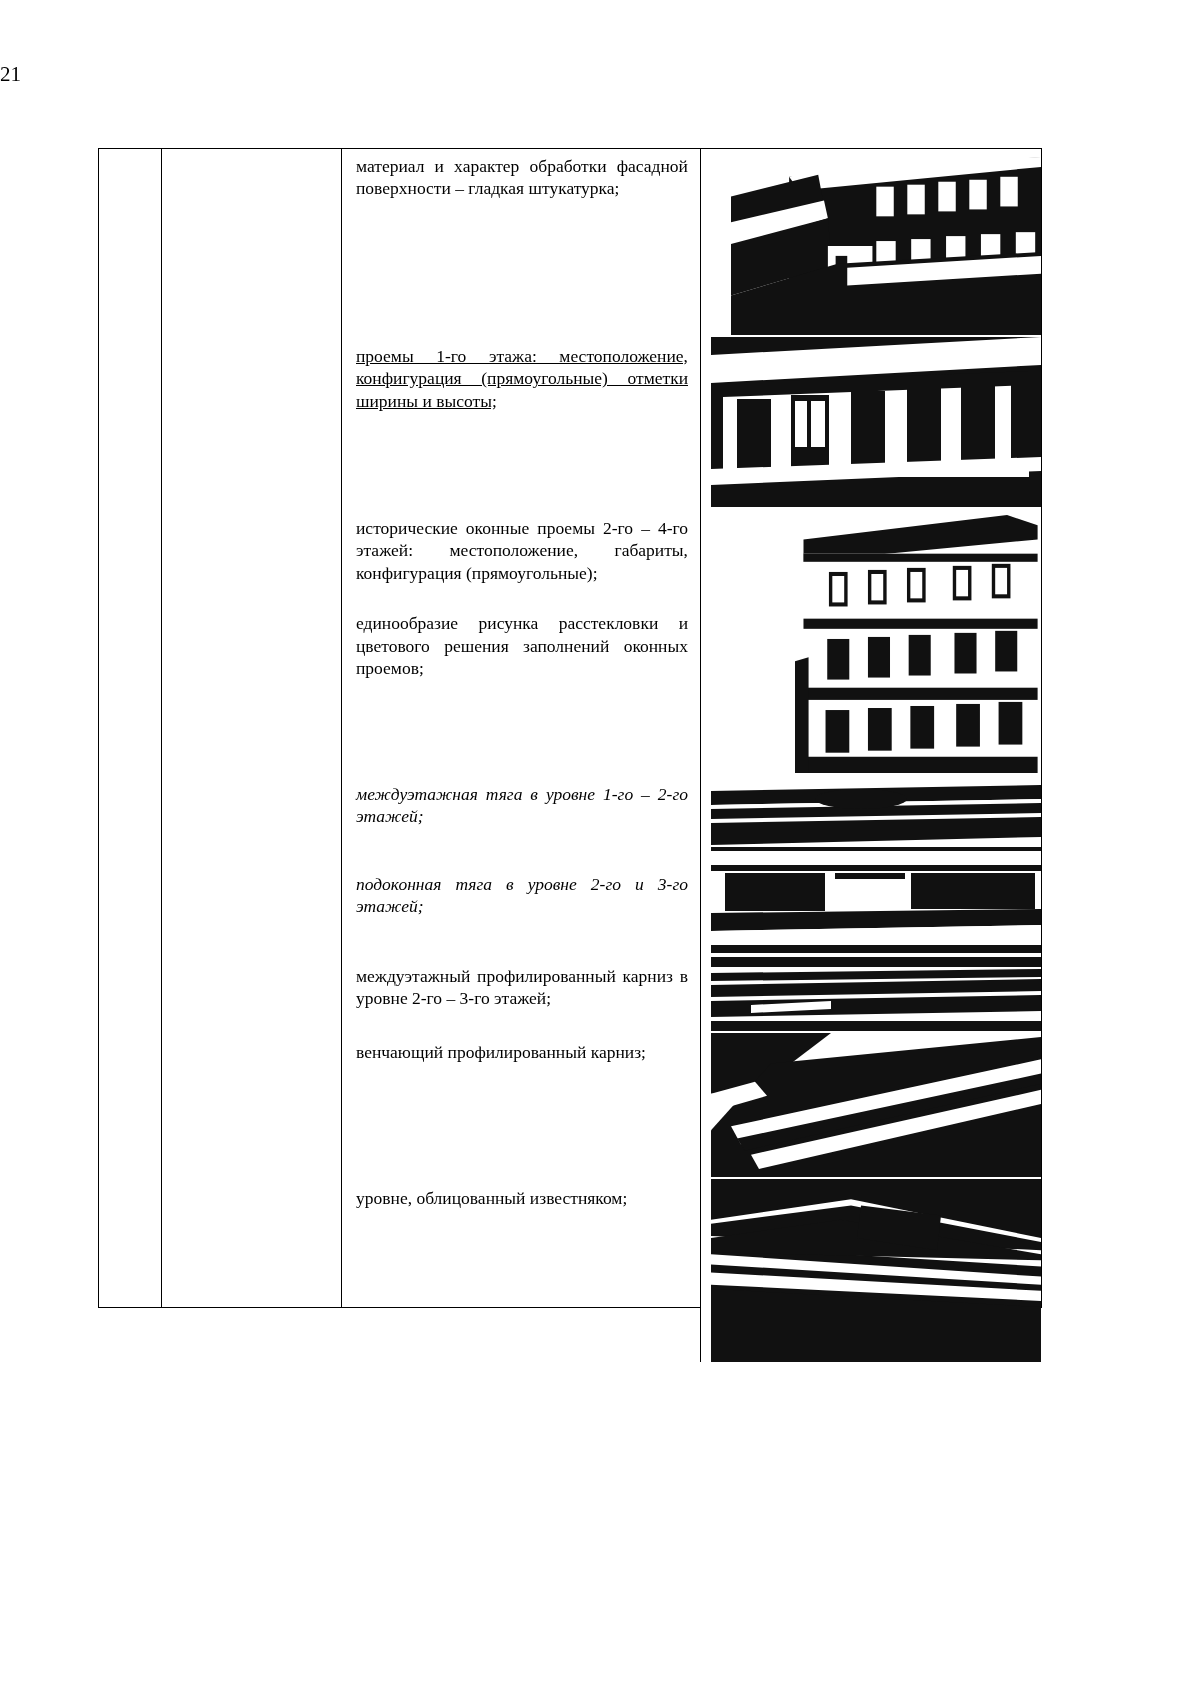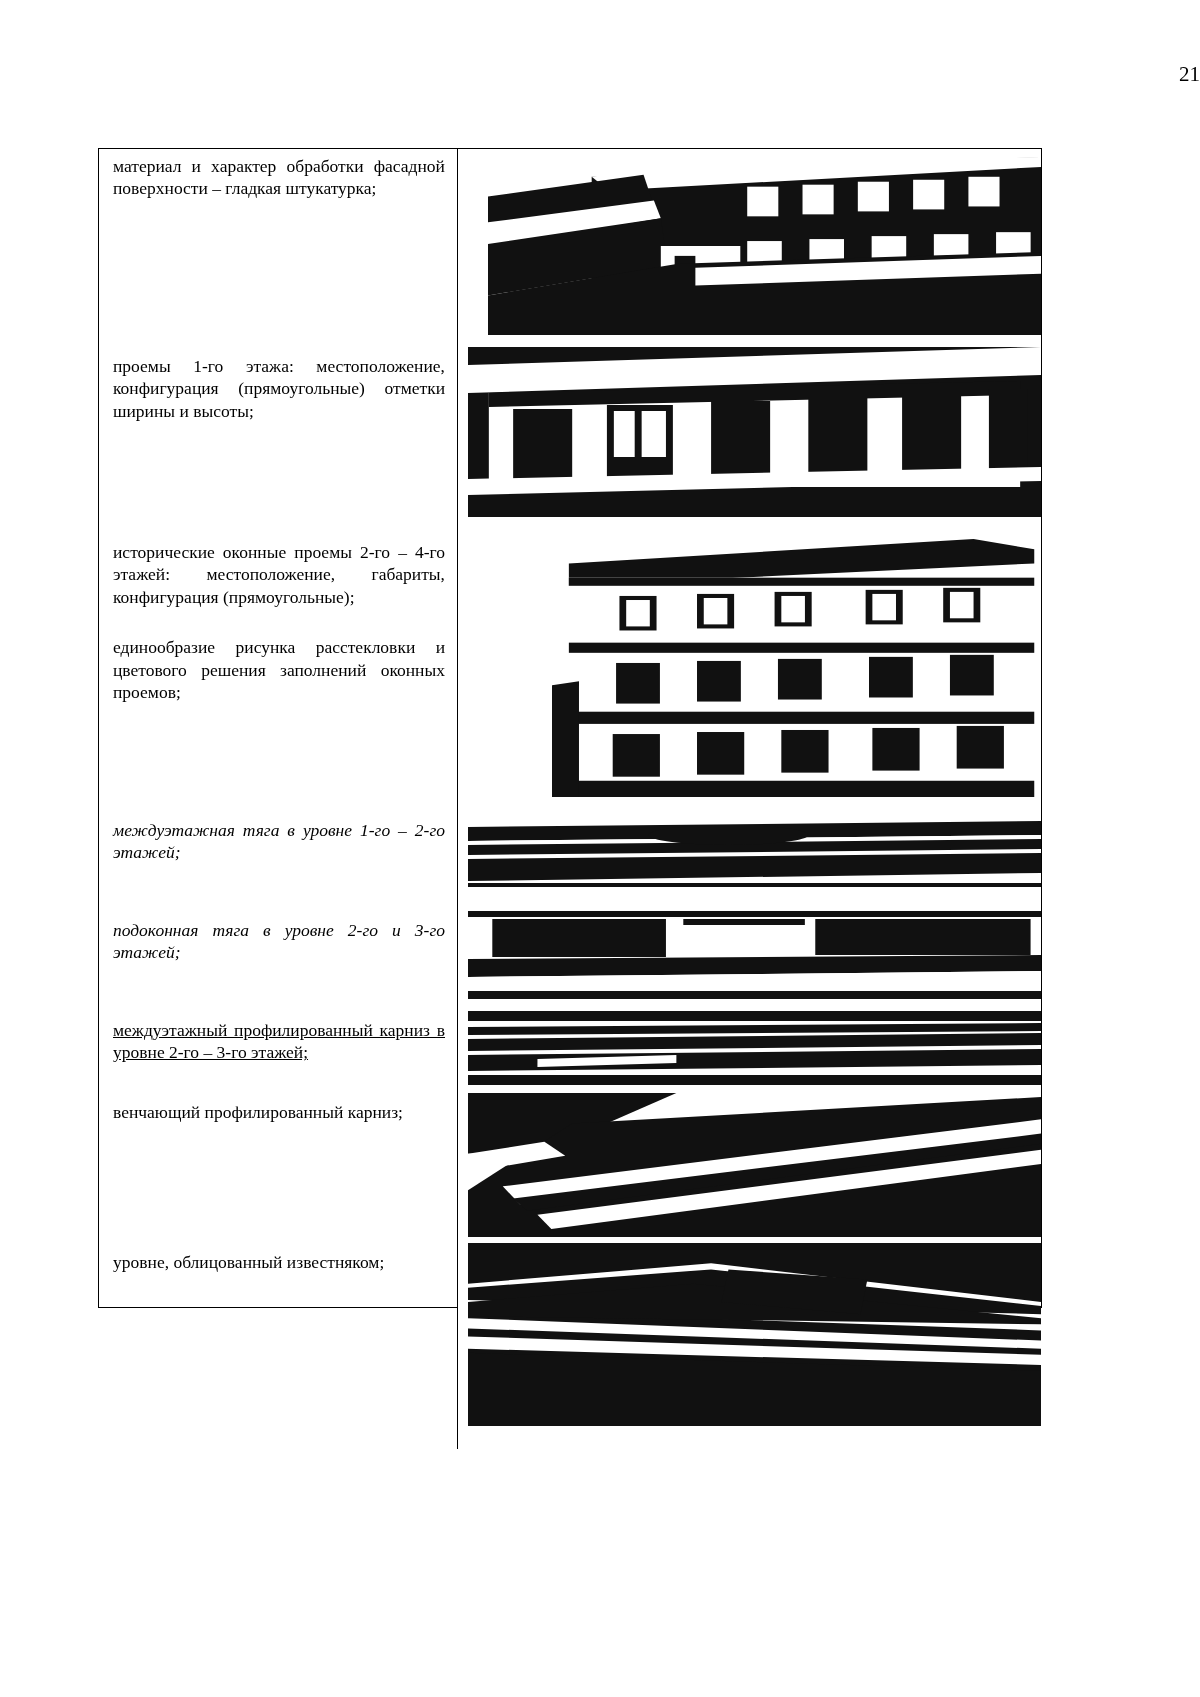--- a/index.html
+++ b/index.html
@@ -18,34 +18,33 @@
     position: relative;
     width: 1200px;
     height: 1697px;
     box-sizing: border-box;
   }
   .page-number {
     position: absolute;
     top: 62px;
     left: 0;
     width: 1200px;
-    text-align: right;
+    text-align: left;
     font-size: 21px;
     font-family: "Liberation Serif", serif;
   }
   .doc-table {
     position: absolute;
     top: 148px;
     left: 98px;
     width: 944px;
     height: 1160px;
     border: 1.5px solid #000;
     box-sizing: border-box;
     display: flex;
-    flex-direction: column;
   }
   .col-narrow-1 {
     width: 63px;
     border-right: 1.5px solid #000;
     box-sizing: border-box;
   }
   .col-narrow-2 {
     width: 180px;
     border-right: 1.5px solid #000;
     box-sizing: border-box;
@@ -82,25 +81,25 @@
     display: block;
     width: 100%;
     background: #ffffff;
     overflow: hidden;
     position: relative;
   }
   .photo svg { display: block; width: 100%; height: 100%; }
 
   
   .r1 { height: 196px; }
-  .r2 { height: 186px; }
+  .r2 { height: 186px; text-decoration: underline; }
   .r3 { height: 278px; gap: 36px; }
   .r4 { height: 100px; }
   .r5 { height: 100px; }
-  .r6 { height: 82px; text-decoration: underline; }
+  .r6 { height: 82px; }
   .r7 { height: 150px; }
   .r8 { height: 208px; }
 
   .txt-pad-1 { padding-top: 6px; }
   .txt-pad { padding-top: 10px; }
 </style>
 </head>
 <body>
 
 <div class="page">

